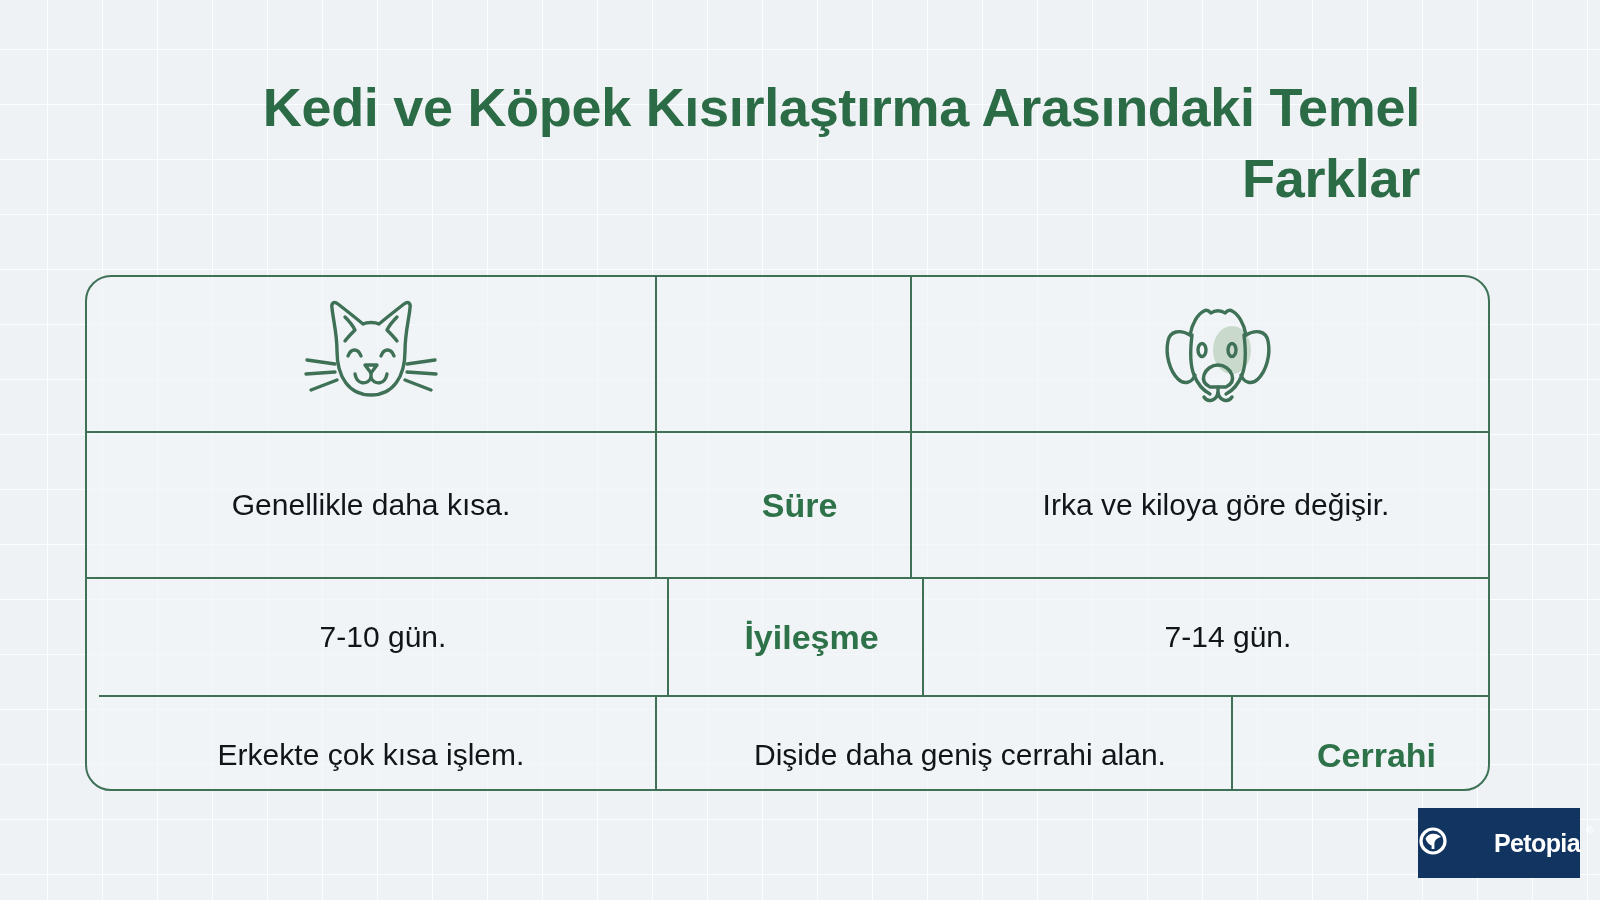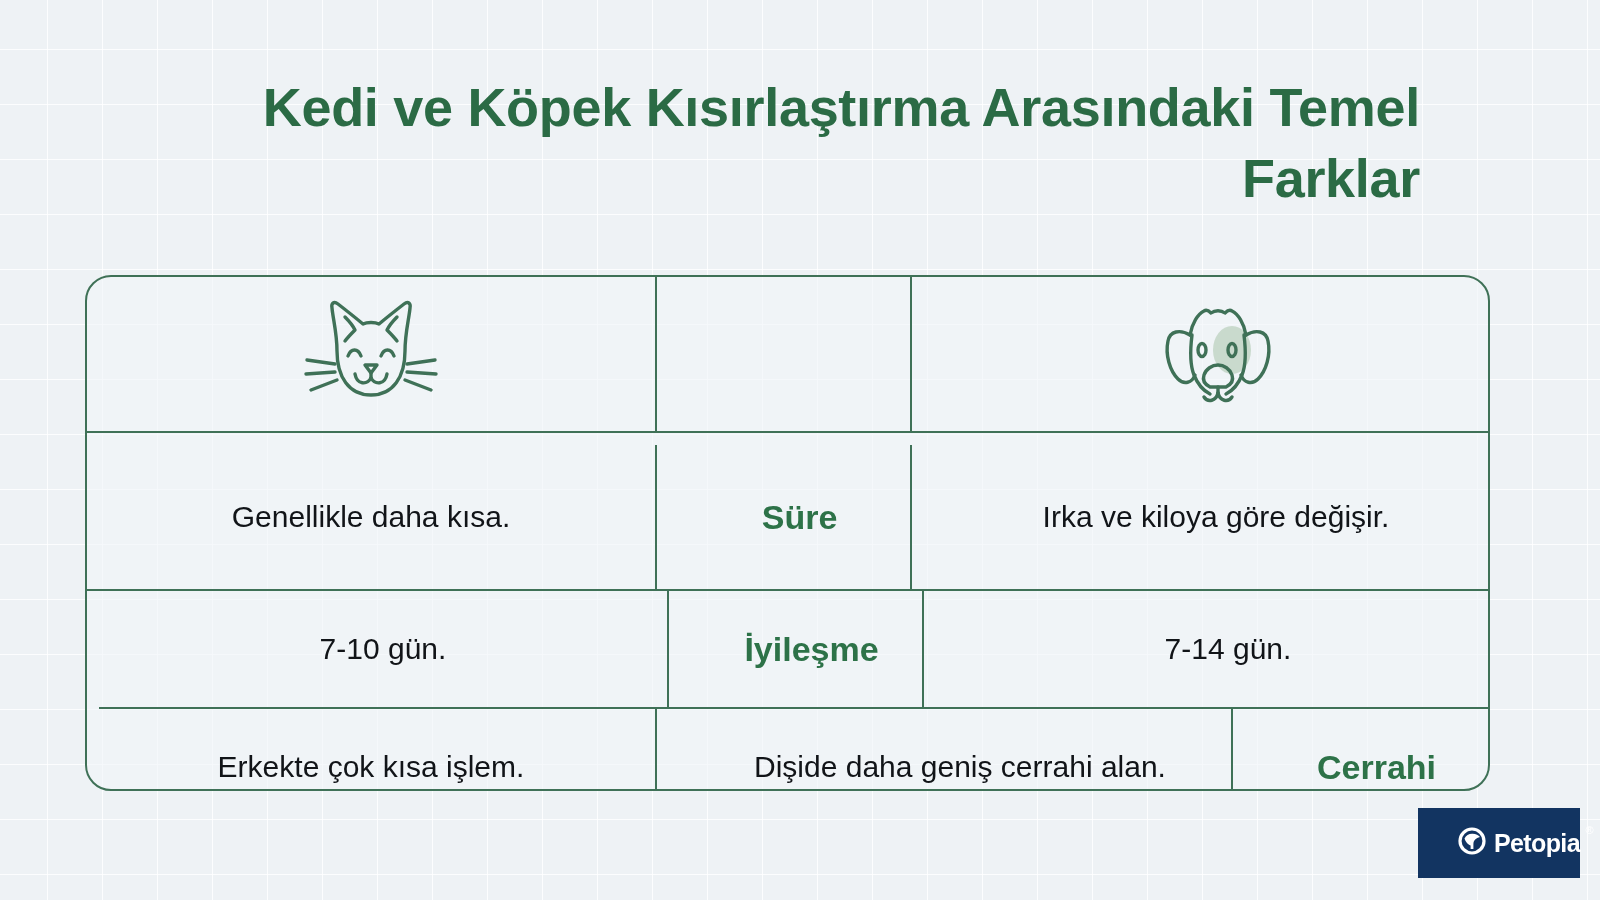--- a/index.html
+++ b/index.html
@@ -61,21 +61,21 @@
   }
 
   .trow {
     display: flex;
     width: 100%;
     border-bottom: 2px solid #3f7157;
   }
   .trow:last-child { border-bottom: none; border-radius: 10px; }
 
   .trow.icons  { height: 156px; }
-  .trow.r1     { height: 146px; margin-top: 12px; }
+  .trow.r1     { height: 146px; }
   .trow.r2     { height: 118px; margin-left: 12px; }
   .trow.r3     { height: 116px; }
 
   .cell {
     display: flex;
     align-items: center;
     justify-content: center;
     text-align: center;
     padding: 4px 16px;
     border-right: 2px solid #3f7157;
@@ -111,21 +111,21 @@
   
   #logo-badge {
     position: absolute;
     left: 1418px;
     top: 808px;
     width: 162px;
     height: 70px;
     background: #123461;
     display: flex;
     align-items: center;
-    justify-content: flex-end;
+    justify-content: space-between;
     gap: 7px;
   }
   #logo-wordmark {
     color: #ffffff;
     font-size: 25px;
     font-weight: bold;
     letter-spacing: -0.6px;
     position: relative;
   }
   #logo-reg {

